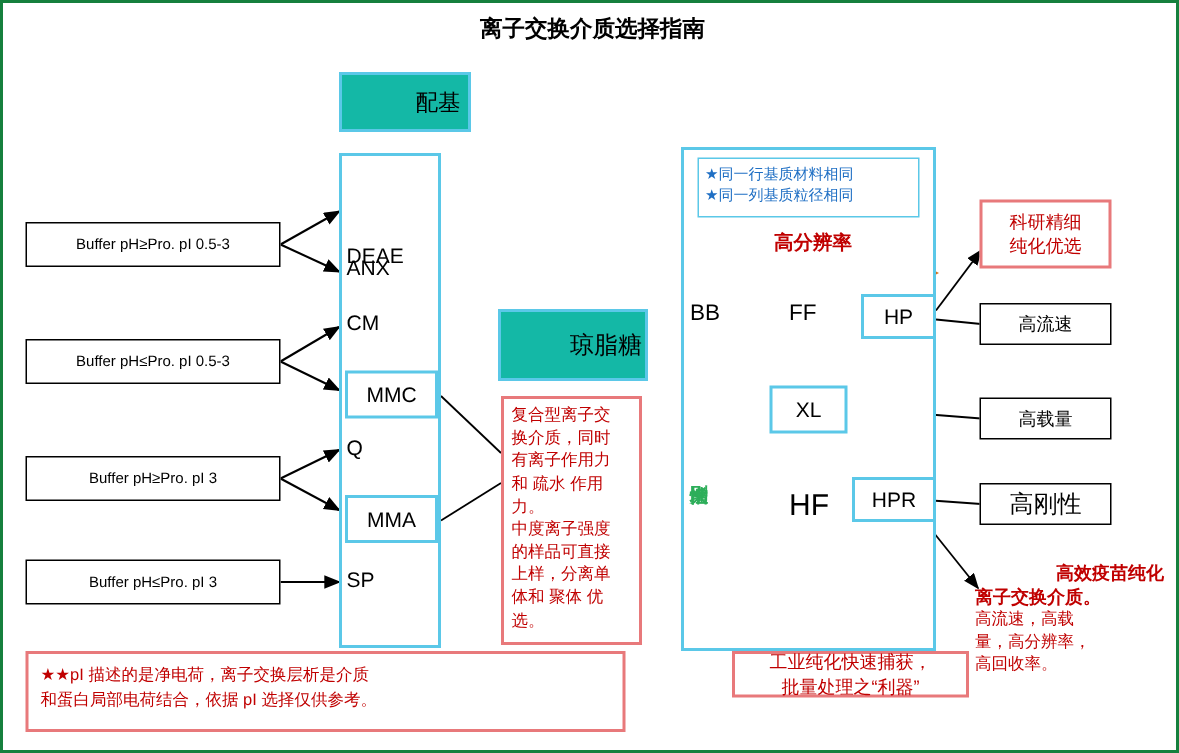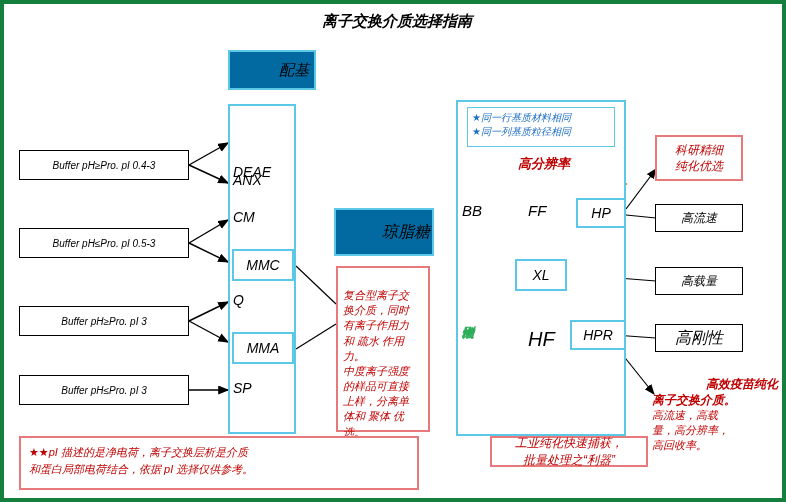--- a/index.html
+++ b/index.html
@@ -2,32 +2,32 @@
 <html><head>
 <meta charset="utf-8">
 <style>
   html,body{margin:0;padding:0;}
   body{
     width:786px;height:502px;
     background:#ffffff;
     font-family:"Liberation Sans","DejaVu Sans",sans-serif;
     overflow:hidden;
   }
-  #root{position:relative;width:786px;height:502px;box-sizing:border-box;border:4px solid #15803d;font-style:italic;}
+  #root{position:relative;width:786px;height:502px;box-sizing:border-box;border:2px solid #15803d;}
   .abs{position:absolute;box-sizing:border-box;}
   .ctr{display:flex;align-items:center;justify-content:center;text-align:center;}
 
   .title{
     left:0;top:6px;width:786px;height:22px;
     font-size:15px;font-weight:bold;color:#000;
   }
 
   
   .bx{border:2px solid #5bc8e8;background:#ffffff;}
-  .bx-blue-label{border:2px solid #5bc8e8;background:#0369a1;font-size:15px;color:#000;padding-left:44px;}
+  .bx-blue-label{border:2px solid #5bc8e8;background:#14b8a6;font-size:15px;color:#000;padding-left:44px;}
   .bx-black{border:1px solid #000;background:#fff;font-size:10px;color:#000;}
   .bx-red{border:2px solid #e8797b;background:#fff;color:#c00000;}
   .bx-thin-blue{border:1px solid #5bc8e8;background:#fff;font-size:12px;color:#000;}
 
   .plain{color:#000;font-size:14px;}
   .redtxt{color:#c00000;}
 
   .note-blue{color:#1f6fc4;font-size:10px;}
 
   .bigleft-note{
@@ -89,34 +89,34 @@
 
   <div class="abs ctr bx-blue-label" style="left:224px;top:46px;width:88px;height:40px;">配基</div>
 
   <div class="abs bx" style="left:224px;top:100px;width:68px;height:330px;"></div>
 
 
   <div class="abs bx" style="left:452px;top:96px;width:170px;height:336px;"></div>
 
   <div class="abs ctr bx-blue-label" style="left:330px;top:204px;width:100px;height:48px;font-size:16px;">琼脂糖</div>
 
-  <div class="abs ctr bx-black" style="left:15px;top:146px;width:170px;height:30px;">Buffer pH≥Pro. pI 0.4-3</div>
+  <div class="abs ctr bx-black" style="left:15px;top:146px;width:170px;height:30px;">Buffer pH≥Pro. pI 0.5-3</div>
   <div class="abs ctr bx-black" style="left:15px;top:224px;width:170px;height:30px;">Buffer pH≤Pro. pI 0.5-3</div>
   <div class="abs ctr bx-black" style="left:15px;top:302px;width:170px;height:30px;">Buffer pH≥Pro. pI 3</div>
   <div class="abs ctr bx-black" style="left:15px;top:371px;width:170px;height:30px;">Buffer pH≤Pro. pI 3</div>
 
   <div class="abs plain" style="left:229px;top:128px;width:60px;height:22px;margin-top:32px;">DEAE</div>
   <div class="abs plain" style="left:229px;top:168px;width:60px;height:22px;">ANX</div>
   <div class="abs plain" style="left:229px;top:205px;width:60px;height:22px;">CM</div>
   <div class="abs ctr bx" style="left:228px;top:245px;width:62px;height:32px;font-size:14px;">MMC</div>
   <div class="abs plain" style="left:229px;top:288px;width:60px;height:22px;">Q</div>
   <div class="abs ctr bx" style="left:228px;top:328px;width:62px;height:32px;font-size:14px;">MMA</div>
   <div class="abs plain" style="left:229px;top:376px;width:60px;height:22px;">SP</div>
 
-  <div class="abs bx-red" style="left:332px;top:262px;width:94px;height:166px;padding:20px 5px;font-size:11px;line-height:1.38;text-align:left;">
+  <div class="abs bx-red" style="left:332px;top:262px;width:94px;height:166px;padding:4px 5px;font-size:11px;line-height:1.38;text-align:left;">
     <div>复合型离子交</div>
     <div>换介质，同时</div>
     <div>有离子作用力</div>
     <div>和 疏水 作用</div>
     <div>力。</div>
     <div>中度离子强度</div>
     <div>的样品可直接</div>
     <div>上样，分离单</div>
     <div>体和 聚体 优</div>
     <div>选。</div>

